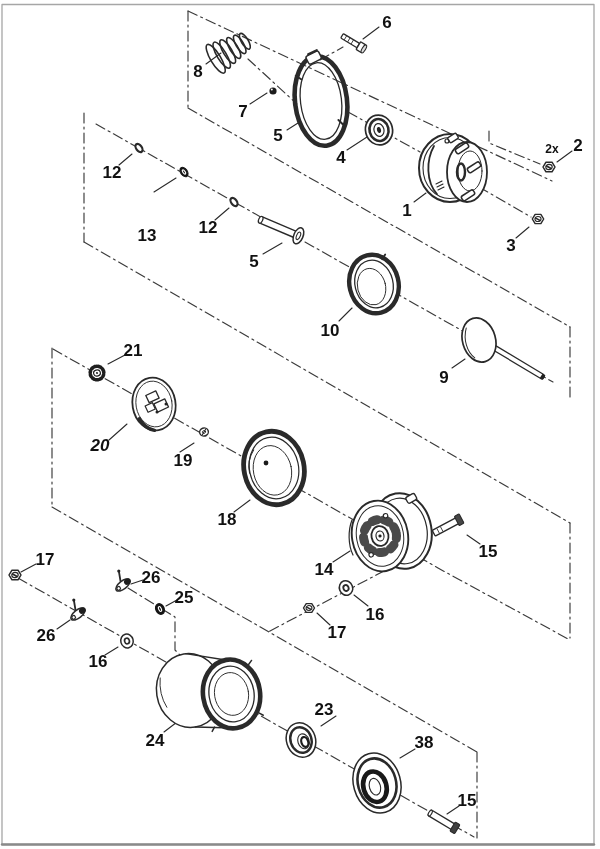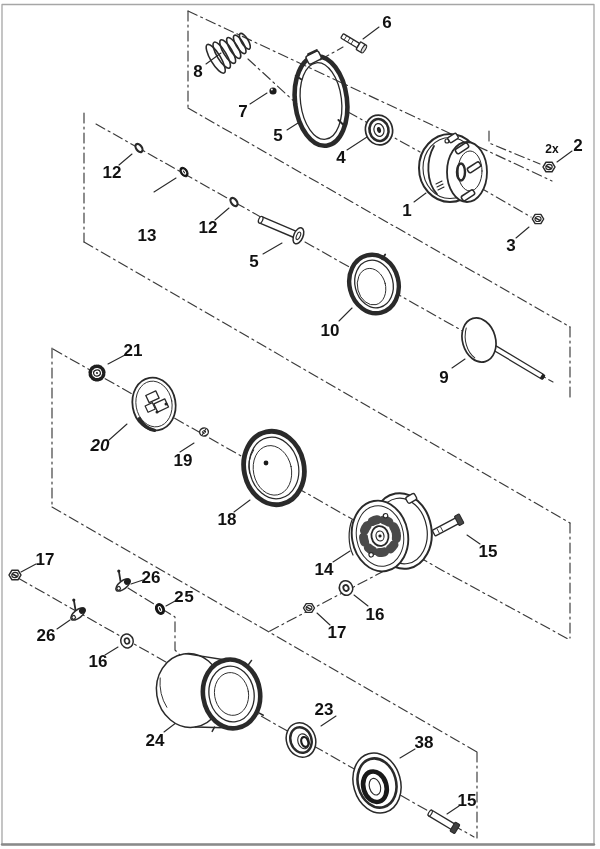--- a/index.html
+++ b/index.html
@@ -379,21 +379,21 @@
       <span class="callout" style="left: 133px; top: 350px;">21</span>
       <span class="callout" style="left: 100px; top: 445px; font-style: italic;">20</span>
       <span class="callout" style="left: 183px; top: 460px;">19</span>
       <span class="callout" style="left: 227px; top: 519px;">18</span>
       <span class="callout" style="left: 324px; top: 569px;">14</span>
       <span class="callout" style="left: 488px; top: 551px;">15</span>
       <span class="callout" style="left: 375px; top: 614px;">16</span>
       <span class="callout" style="left: 337px; top: 632px;">17</span>
       <span class="callout" style="left: 45px; top: 559px;">17</span>
       <span class="callout" style="left: 151px; top: 577px;">26</span>
-      <span class="callout" style="left: 184px; top: 597px; font-family: Liberation Mono, monospace;">25</span>
+      <span class="callout" style="left: 184px; top: 597px;">25</span>
       <span class="callout" style="left: 46px; top: 635px;">26</span>
       <span class="callout" style="left: 98px; top: 661px;">16</span>
       <span class="callout" style="left: 155px; top: 740px;">24</span>
       <span class="callout" style="left: 324px; top: 709px;">23</span>
       <span class="callout" style="left: 424px; top: 742px;">38</span>
       <span class="callout" style="left: 467px; top: 800px;">15</span>
     </div>
 
 </div>
 

